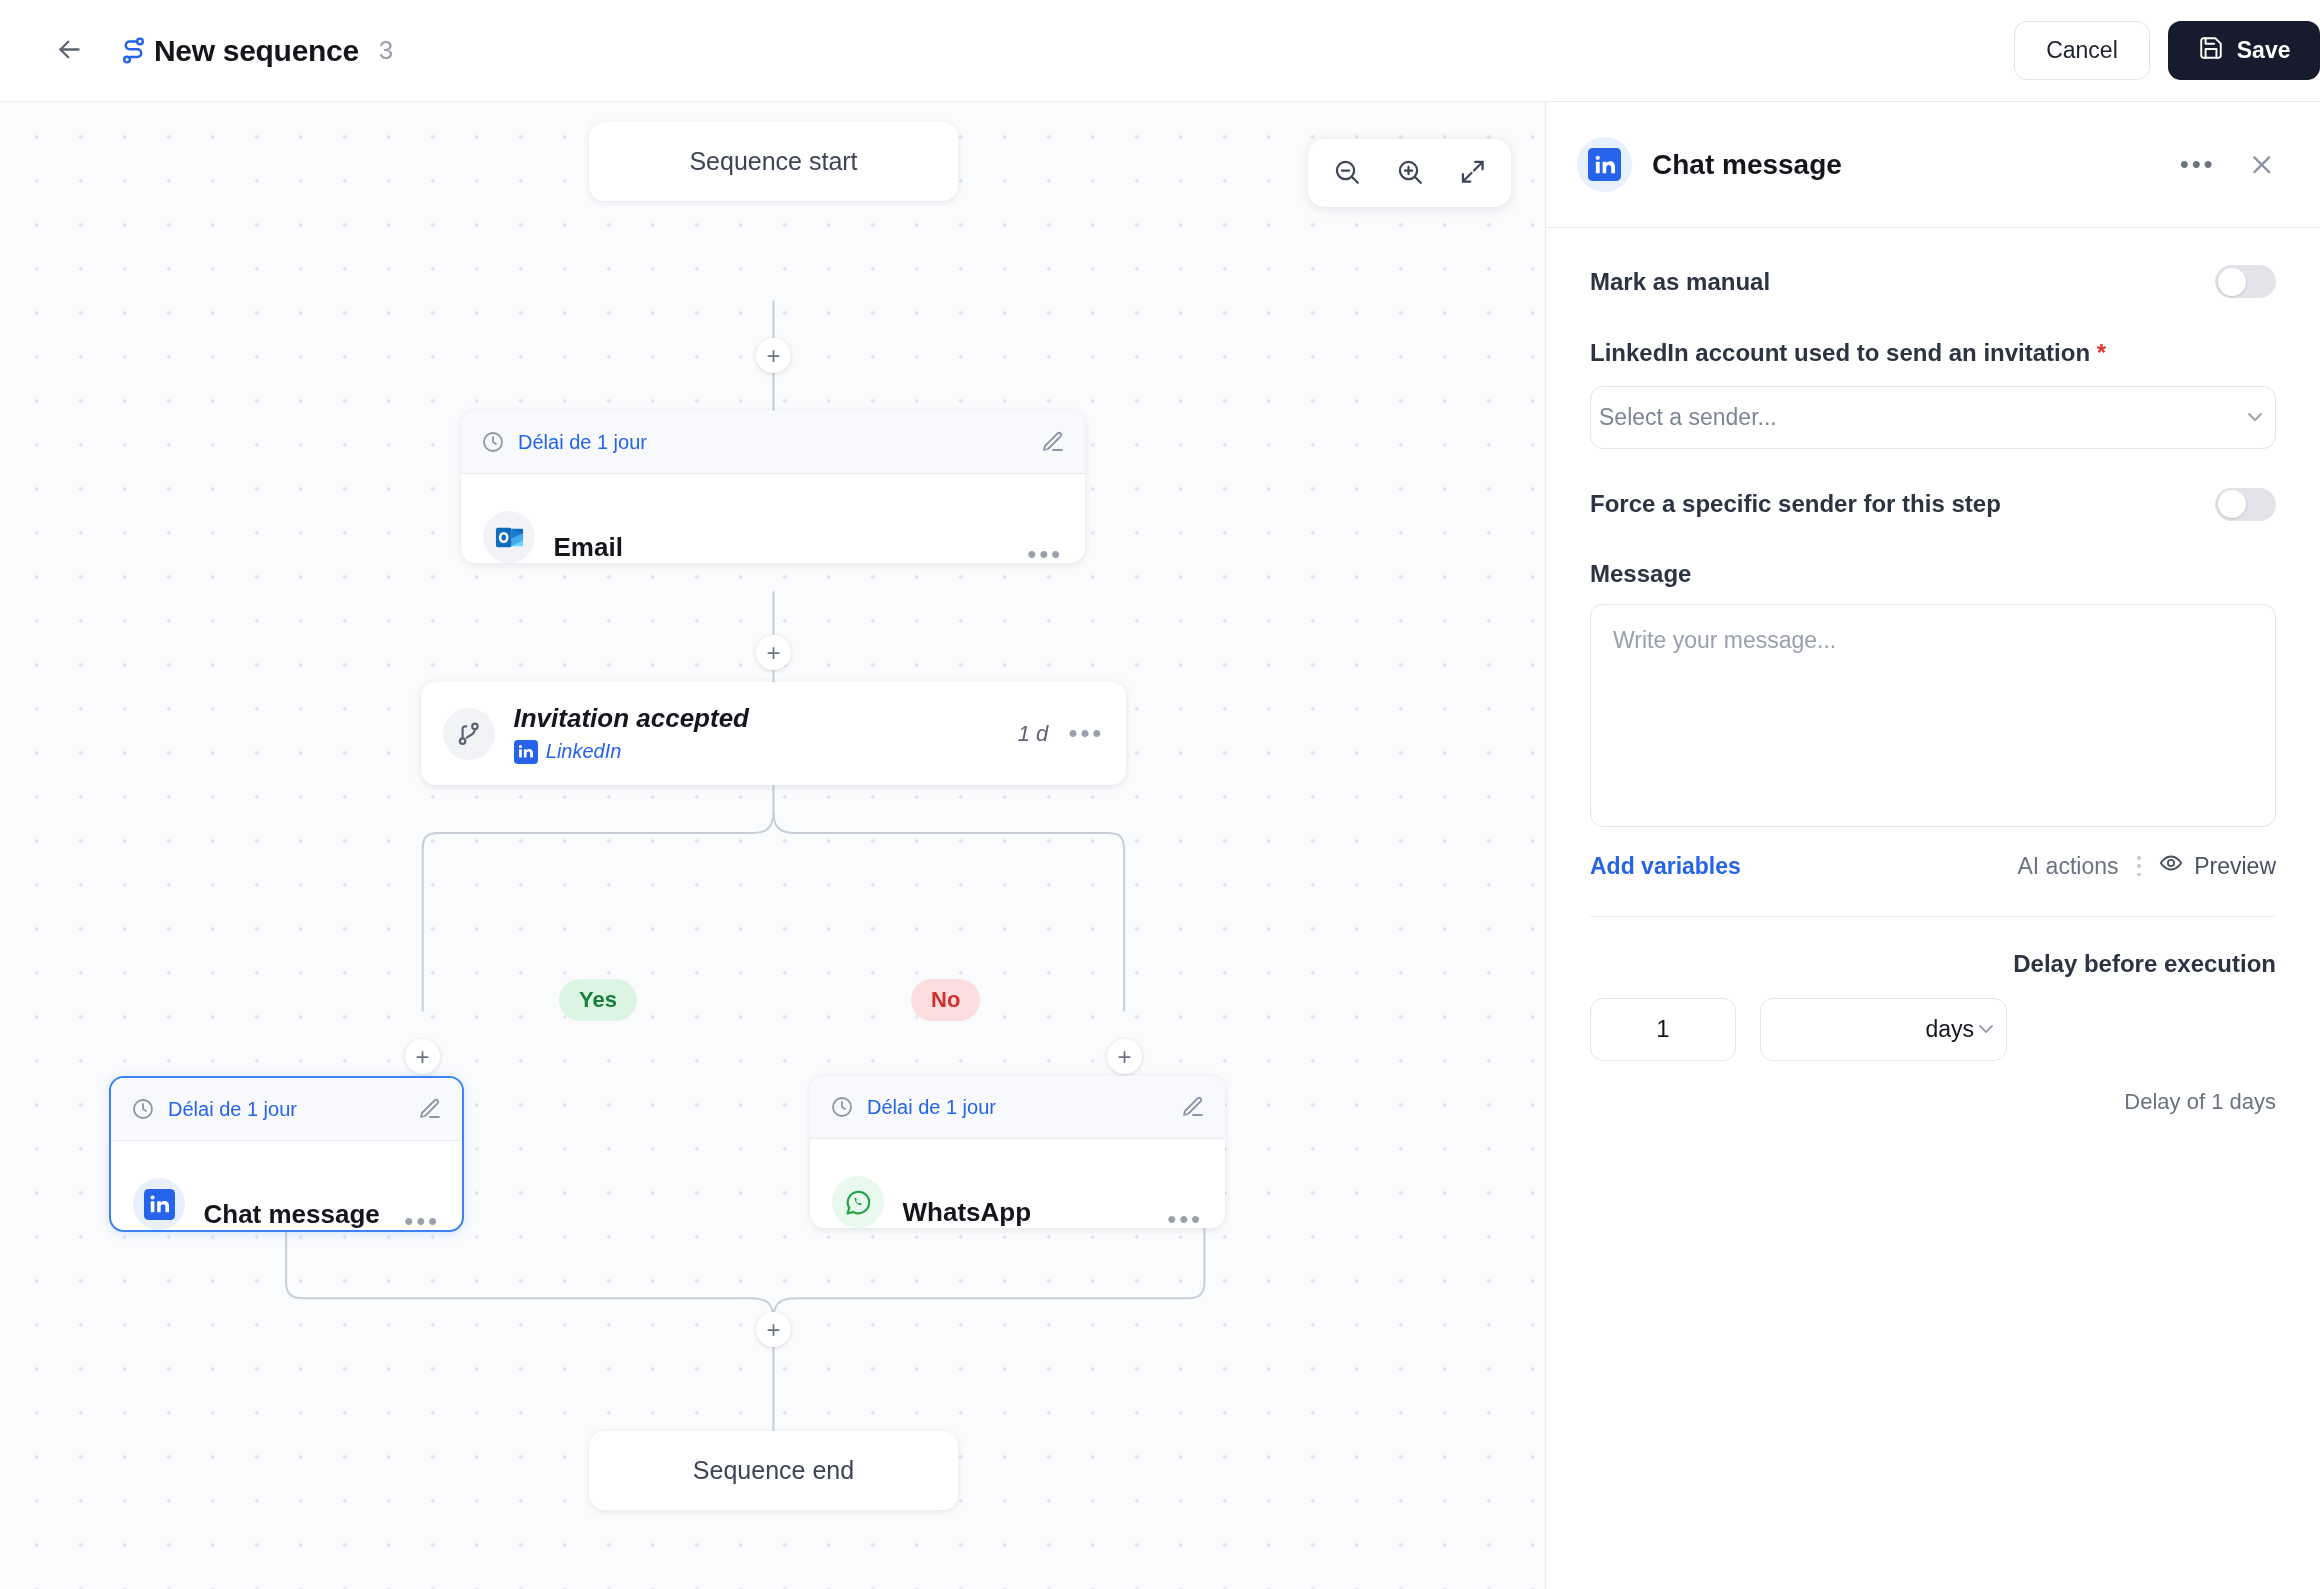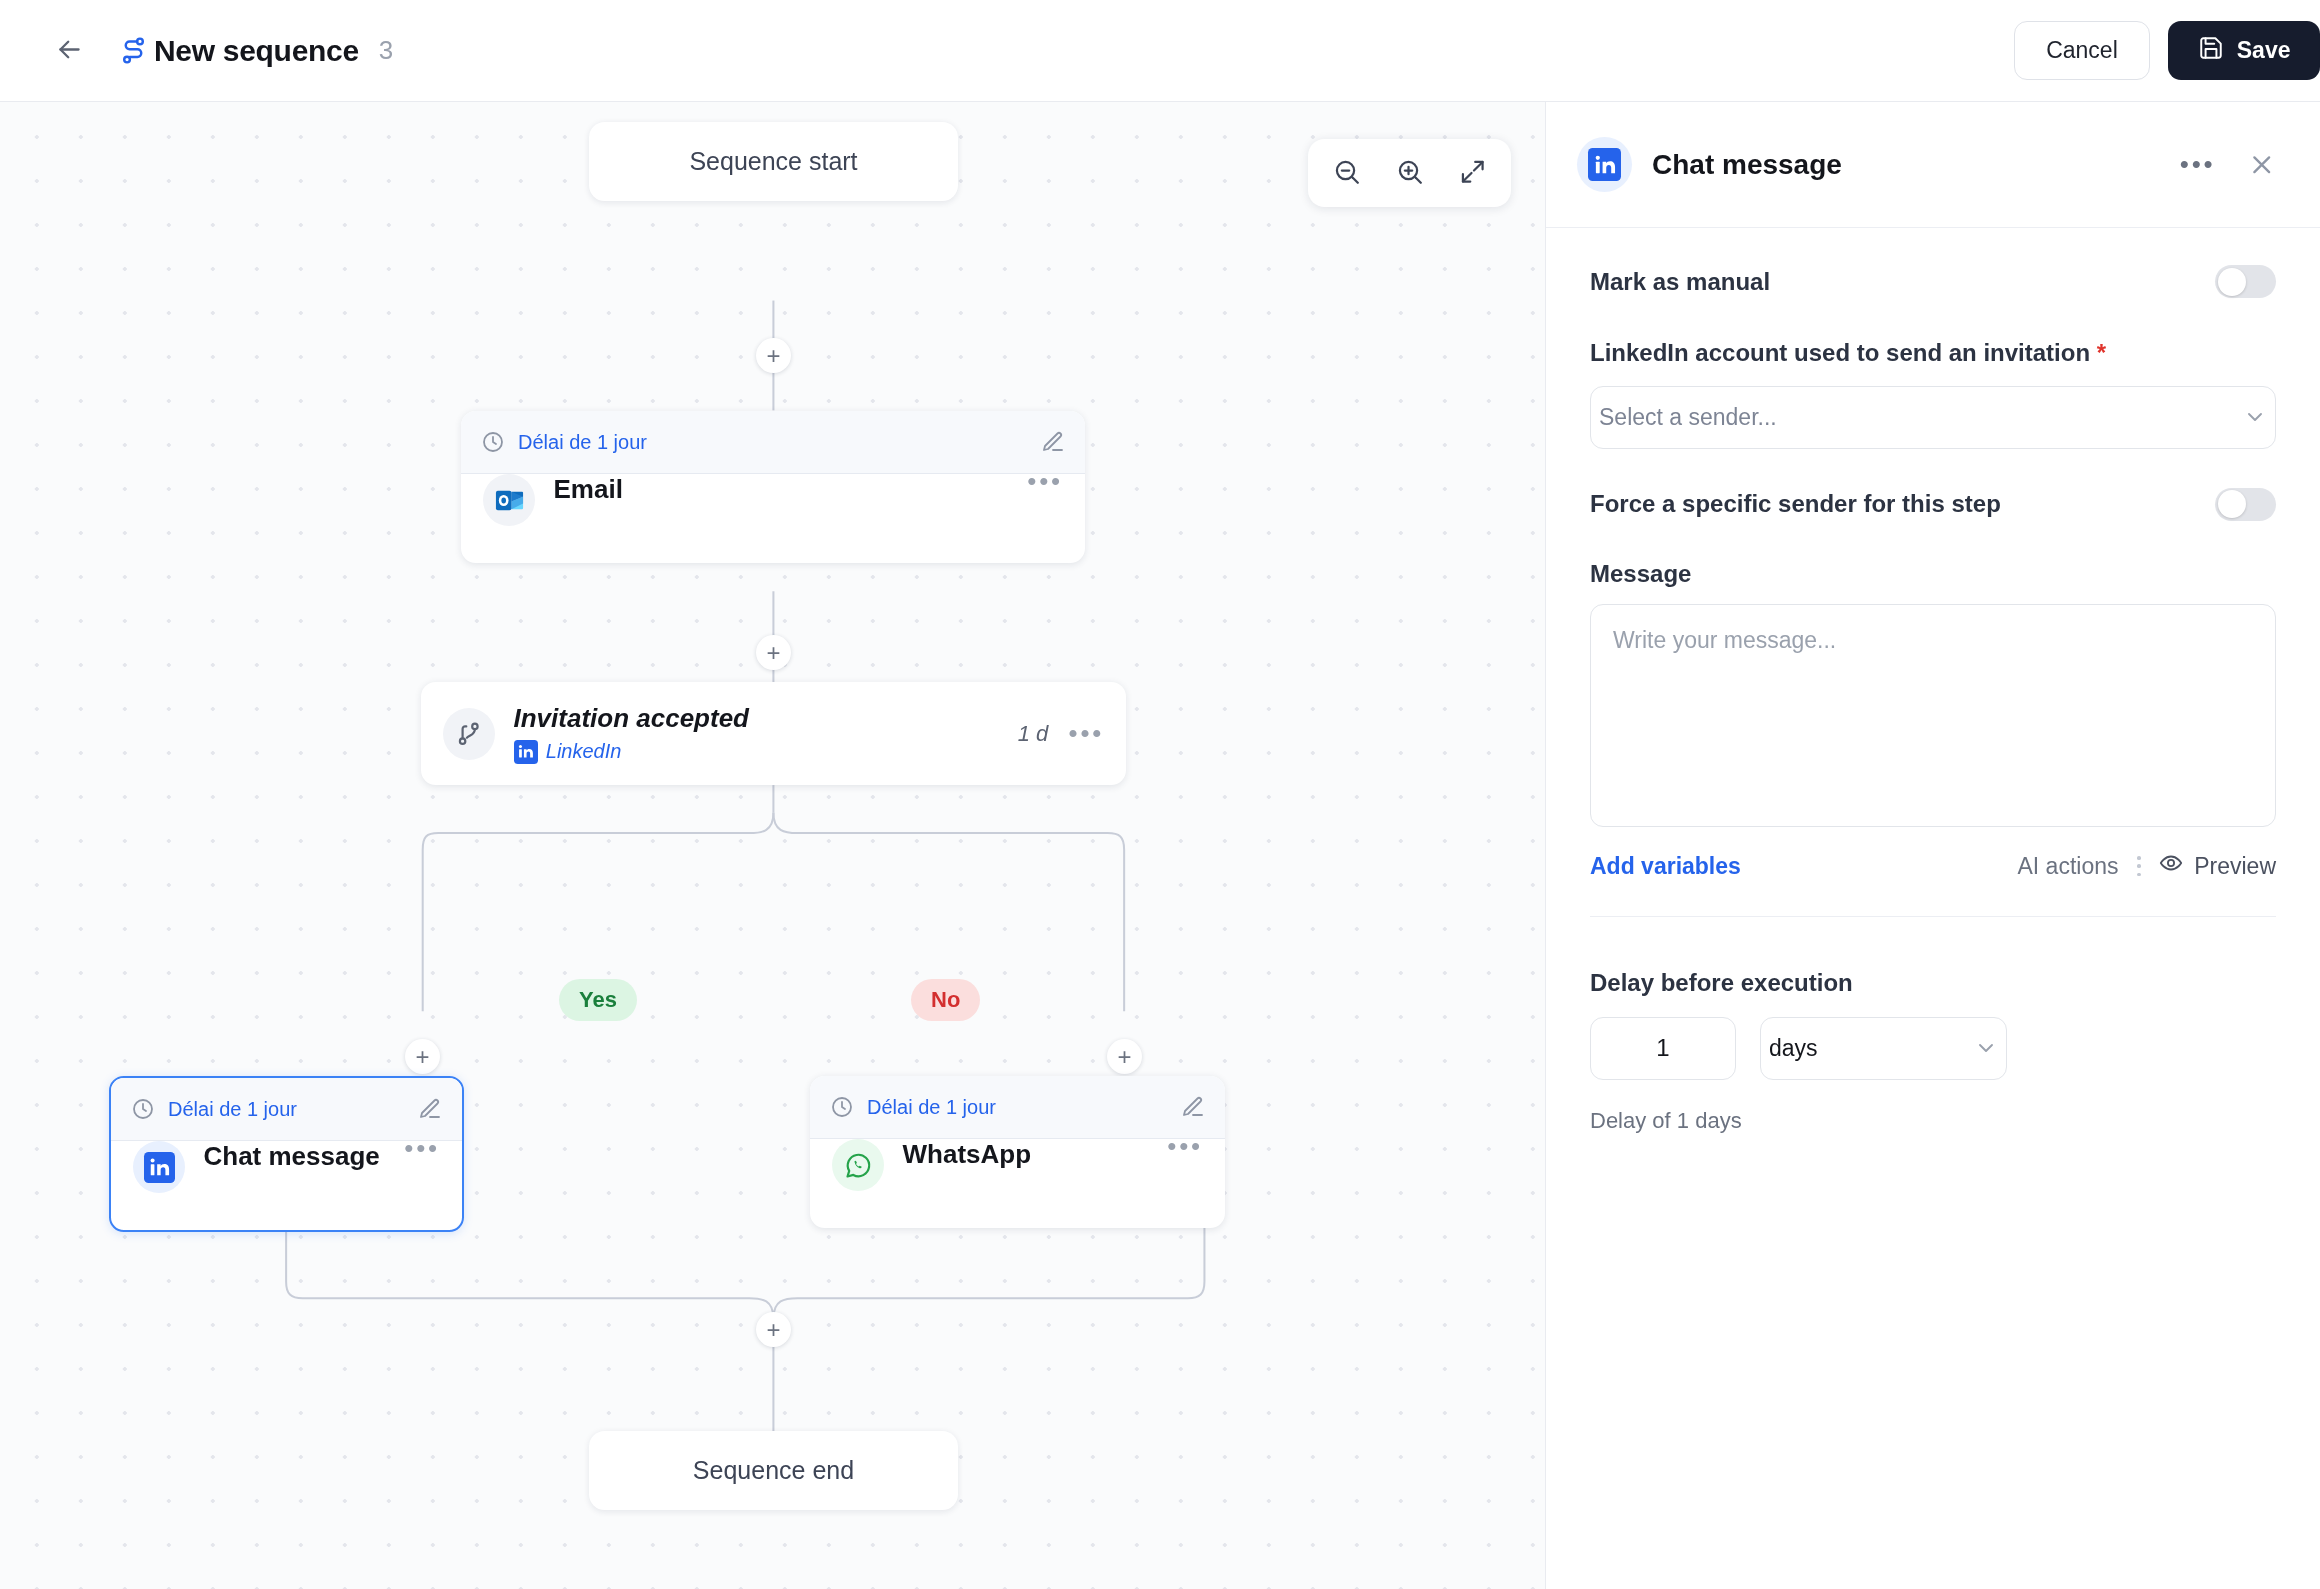--- a/index.html
+++ b/index.html
@@ -88,21 +88,21 @@
     background: #fff; border-radius: 14.8px;
     box-shadow: 0 1.8px 7.4px rgba(25,35,65,.10);
     overflow: hidden;
   }
   .card.selected { border: 2.8px solid #3b82f6; box-shadow: 0 1.8px 9.2px rgba(59,130,246,.18); }
   .card-delay {
     height: 63px; background: #f7f9fc; border-bottom: 0.9px solid #e6eaf1;
     display: flex; align-items: center; padding: 0 20px; gap: 13px;
   }
   .card-delay .delay-text { font-size: 20px; color: #2563eb; flex: 1; }
-  .card-body { height: 89px; display: flex; align-items: flex-start; padding: 0 22px; gap: 18.5px; }
+  .card-body { height: 89px; display: flex; align-items: flex-end; padding: 0 22px; gap: 18.5px; }
   .avatar { width: 52px; height: 52px; border-radius: 50%; display:flex; align-items:center; justify-content:center; flex-shrink:0; }
   .avatar.gray { background:#f1f3f7; }
   .avatar.blue { background:#e8f0fe; }
   .avatar.green { background:#e9f9ee; }
   .card-title { font-size: 26px; font-weight: 600; color: #14161c; }
   .dots { margin-left:auto; color:#9aa1ad; font-size: 26px; letter-spacing: 2.8px; line-height: 0.6; cursor: pointer; }
   .edit-ic { color: #8e96a5; cursor: pointer; display:flex; }
 
   
   .cond-body { height: 103px; display:flex; align-items:center; padding: 0 22px; gap: 18.5px; font-style: italic; }
@@ -161,21 +161,21 @@
   .tools-row { margin-top: 24px; display:flex; align-items:center; }
   .add-vars { font-size: 23px; font-weight: 700; color: #2563eb; cursor: pointer; }
   .tools-right { margin-left:auto; display:flex; align-items:center; gap: 18.5px; }
   .ai-actions { font-size: 23px; color: #6b7280; cursor: pointer; }
   .vdots { display:flex; flex-direction:column; gap:4.6px; }
   .vdots i { width:3.7px; height:3.7px; border-radius:50%; background:#c3c8d2; display:block; }
   .preview { display:flex; align-items:center; gap: 11px; font-size: 23px; color:#4b5160; cursor:pointer; }
 
   .hr { margin-top: 35px; height: 0.9px; background:#eceef3; }
 
-  .delay-sec { margin-top: 52px; }
+  .delay-sec { margin-top: 33px; text-align: right; }
   .delay-controls { margin-top: 20px; display:flex; align-items:center; gap: 24px; }
   .num-input { width: 146px; height: 63px; border:0.9px solid #e2e5ea; border-radius: 13px; display:flex; align-items:center; justify-content:center; font-size:24px; color:#14161c; cursor:text; }
   .delay-note { margin-top: 28px; font-size: 22px; color:#6b7280; }
 </style>
 </head>
 <body>
 
 <div class="topbar">
   <div class="back-btn">
     <span>

